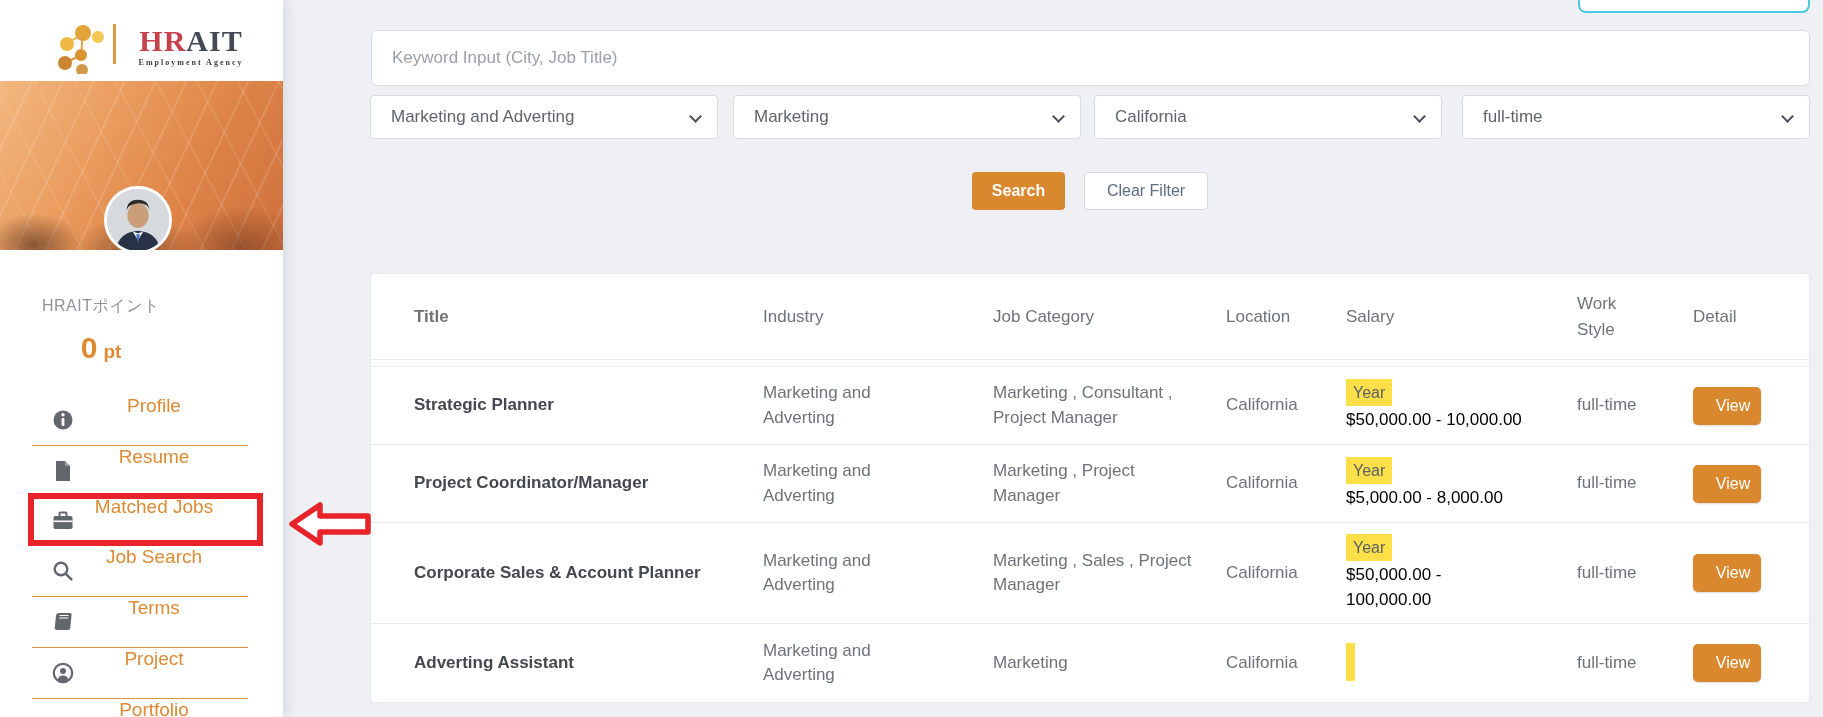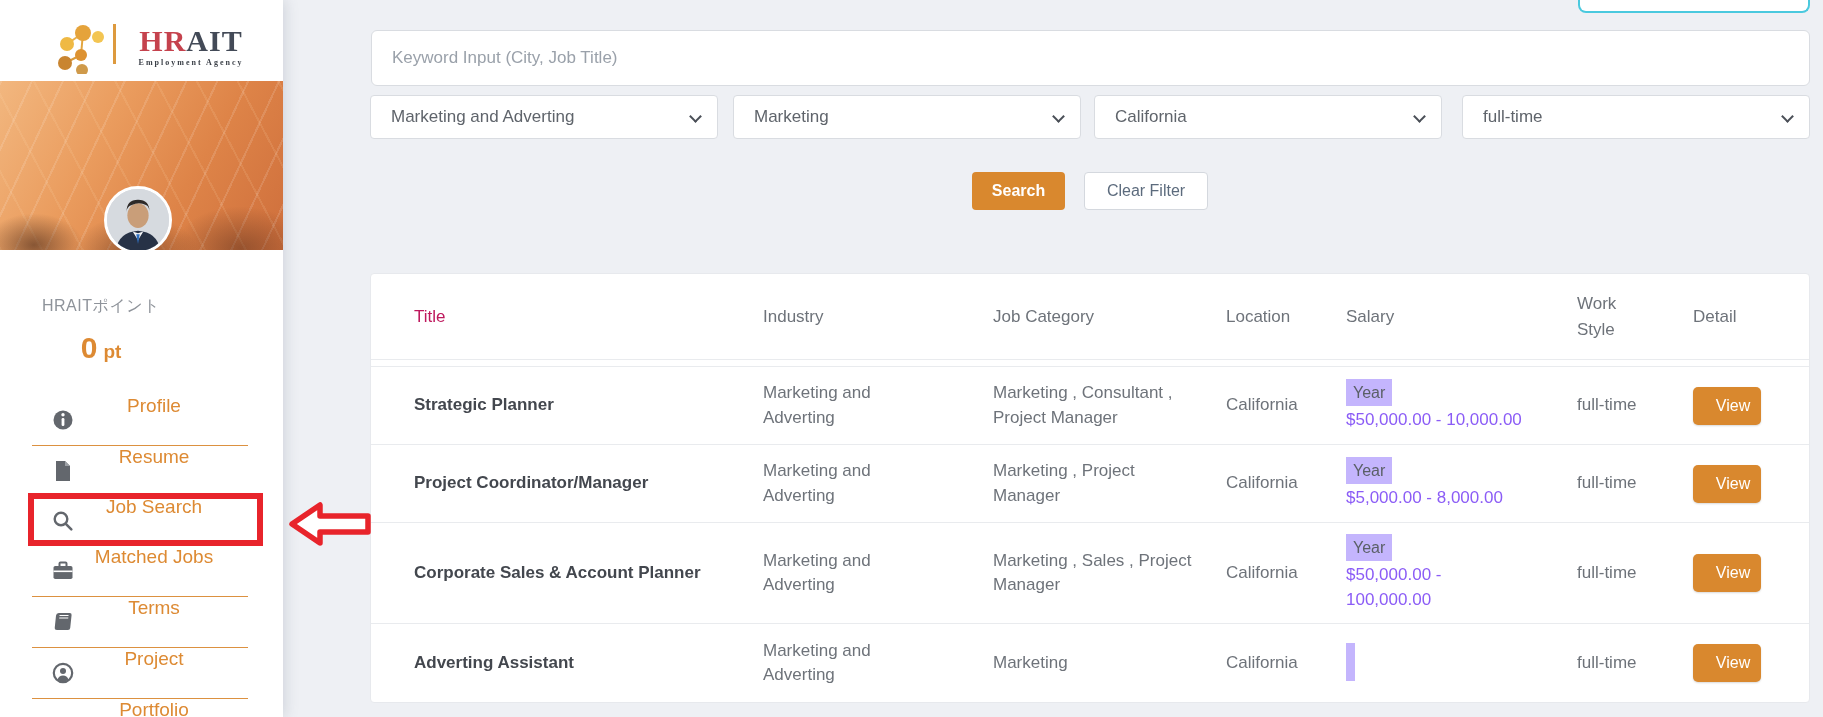--- a/index.html
+++ b/index.html
@@ -70,31 +70,31 @@
                font-family:"Liberation Sans","DejaVu Sans",sans-serif; }
 
   
   .table-card { position:absolute; left:87px; top:273px; width:1440px; background:#ffffff;
                 border:1px solid #e7e9ed; border-radius:4px; }
   .thead, .trow { display:grid; grid-template-columns:349px 230px 233px 120px 231px 116px 1fr;
                   align-items:center; padding-left:43px; padding-right:20px; }
   .thead { min-height:86px; border-bottom:1px solid #e9ebee; }
   .tbody { margin-top:6px; border-top:1px solid #e9ebee; }
   .th { font-size:17px; color:#6e737a; line-height:1.5; }
-  .th-title { font-weight:normal; color:#be185d; }
+  .th-title { font-weight:bold; color:#737373; }
   .th-workstyle { max-width:58px; }
   .trow { border-bottom:1px solid #e9ebee; padding-top:11px; padding-bottom:11px; min-height:78px; }
   .trow:last-child { border-bottom:none; }
   .cell { font-size:17px; color:#6e737a; line-height:1.45; }
   .cell-title { font-weight:bold; color:#43474e; }
   .cell-industry { max-width:160px; }
   .cell-category { max-width:205px; }
-  .chip { display:inline-block; background:#c4b5fd; padding:2px 7px; font-size:16px; color:#5a5f66; margin-bottom:2px; }
+  .chip { display:inline-block; background:#fde047; padding:2px 7px; font-size:16px; color:#5a5f66; margin-bottom:2px; }
   .chip.empty { width:9px; height:38px; padding:0; vertical-align:middle; }
-  .sline { white-space:nowrap; color:#8b5cf6; }
+  .sline { white-space:nowrap; color:#000000; }
   .view-btn { width:68px; height:38px; background:#d9882e; color:#fff; font-size:16px; font-weight:normal;
               border:none; border-radius:5px; cursor:pointer; box-shadow:0 1px 2px rgba(0,0,0,.15);
               font-family:"Liberation Sans","DejaVu Sans",sans-serif;padding-left:12px; }
 </style>
 </head>
 <body>
 
 <aside class="sidebar">
   <div class="logo-block">
     <svg class="logo-dots" width="62" height="64" viewBox="0 0 62 64">
@@ -148,32 +148,32 @@
     <div class="nav-divider"></div>
     <div class="nav-item">
       <svg class="nav-icon" viewBox="0 0 22 22">
           <path d="M4 1 h9 l5 5 v15 h-14 z" fill="#63676d"></path>
           <path d="M13 1 l5 5 h-5 z" fill="#9da1a6"></path>
         </svg>
       <span class="nav-label">Resume</span>
     </div>
     <div class="nav-item">
       <svg class="nav-icon" viewBox="0 0 22 22">
-          <circle cx="9" cy="9" r="6.3" fill="none" stroke="#63676d" stroke-width="2.4"></circle>
-          <line x1="13.8" y1="13.8" x2="19.3" y2="19.3" stroke="#63676d" stroke-width="2.6" stroke-linecap="round"></line>
-        </svg>
-      <span class="nav-label">Job Search</span>
-    </div>
-    <div class="nav-item">
-      <svg class="nav-icon" viewBox="0 0 22 22">
           <rect x="1.5" y="6" width="19" height="13" rx="1.8" fill="#63676d"></rect>
           <rect x="7.5" y="2.5" width="7" height="4.5" rx="1" fill="none" stroke="#63676d" stroke-width="2"></rect>
           <rect x="1.5" y="10.5" width="19" height="1.6" fill="#fff"></rect>
         </svg>
       <span class="nav-label">Matched Jobs</span>
+    </div>
+    <div class="nav-item">
+      <svg class="nav-icon" viewBox="0 0 22 22">
+          <circle cx="9" cy="9" r="6.3" fill="none" stroke="#63676d" stroke-width="2.4"></circle>
+          <line x1="13.8" y1="13.8" x2="19.3" y2="19.3" stroke="#63676d" stroke-width="2.6" stroke-linecap="round"></line>
+        </svg>
+      <span class="nav-label">Job Search</span>
     </div>
     <div class="nav-divider"></div>
     <div class="nav-item">
       <svg class="nav-icon" viewBox="0 0 22 22">
           <path d="M5 2 h11 a2 2 0 0 1 2 2 v13 a2 2 0 0 1 -2 2 h-11 a2.5 2.5 0 0 1 -2.5 -2.5 v-12 A2.5 2.5 0 0 1 5 2 Z" fill="#63676d" transform="skewX(-6) translate(2,0)"></path>
           <path d="M6 4.5 h9 M6 7 h9" stroke="#fff" stroke-width="1.2" transform="skewX(-6) translate(2,0)"></path>
         </svg>
       <span class="nav-label">Terms</span>
     </div>
     <div class="nav-divider"></div>

